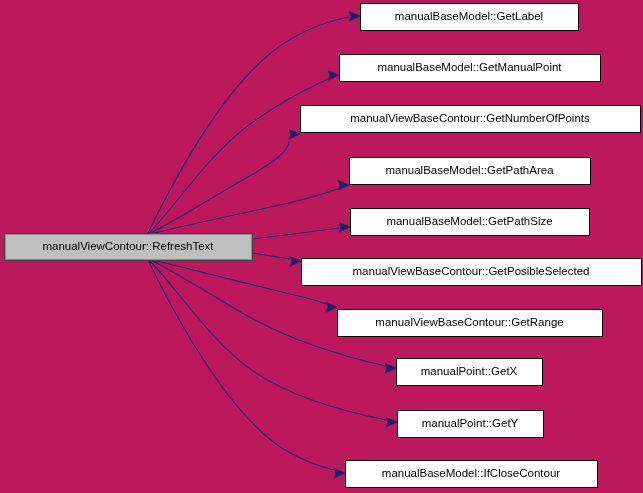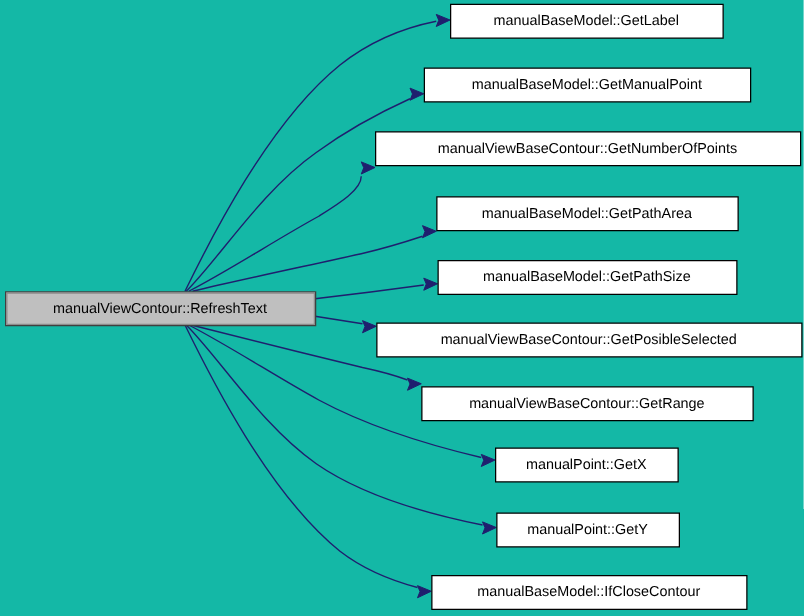--- a/index.html
+++ b/index.html
@@ -4,21 +4,21 @@
 <style>
   html, body {
     margin: 0;
     padding: 0;
     background: #ffffff;
   }
   #graph-root {
     position: relative;
     width: 643px;
     height: 493px;
-    background: #14b8a6;
+    background: #be185d;
     overflow: hidden;
     font-family: "Liberation Sans", sans-serif;
   }
   #graph-svg {
     position: absolute;
     left: 0;
     top: 0;
     width: 643px;
     height: 493px;
     display: block;

